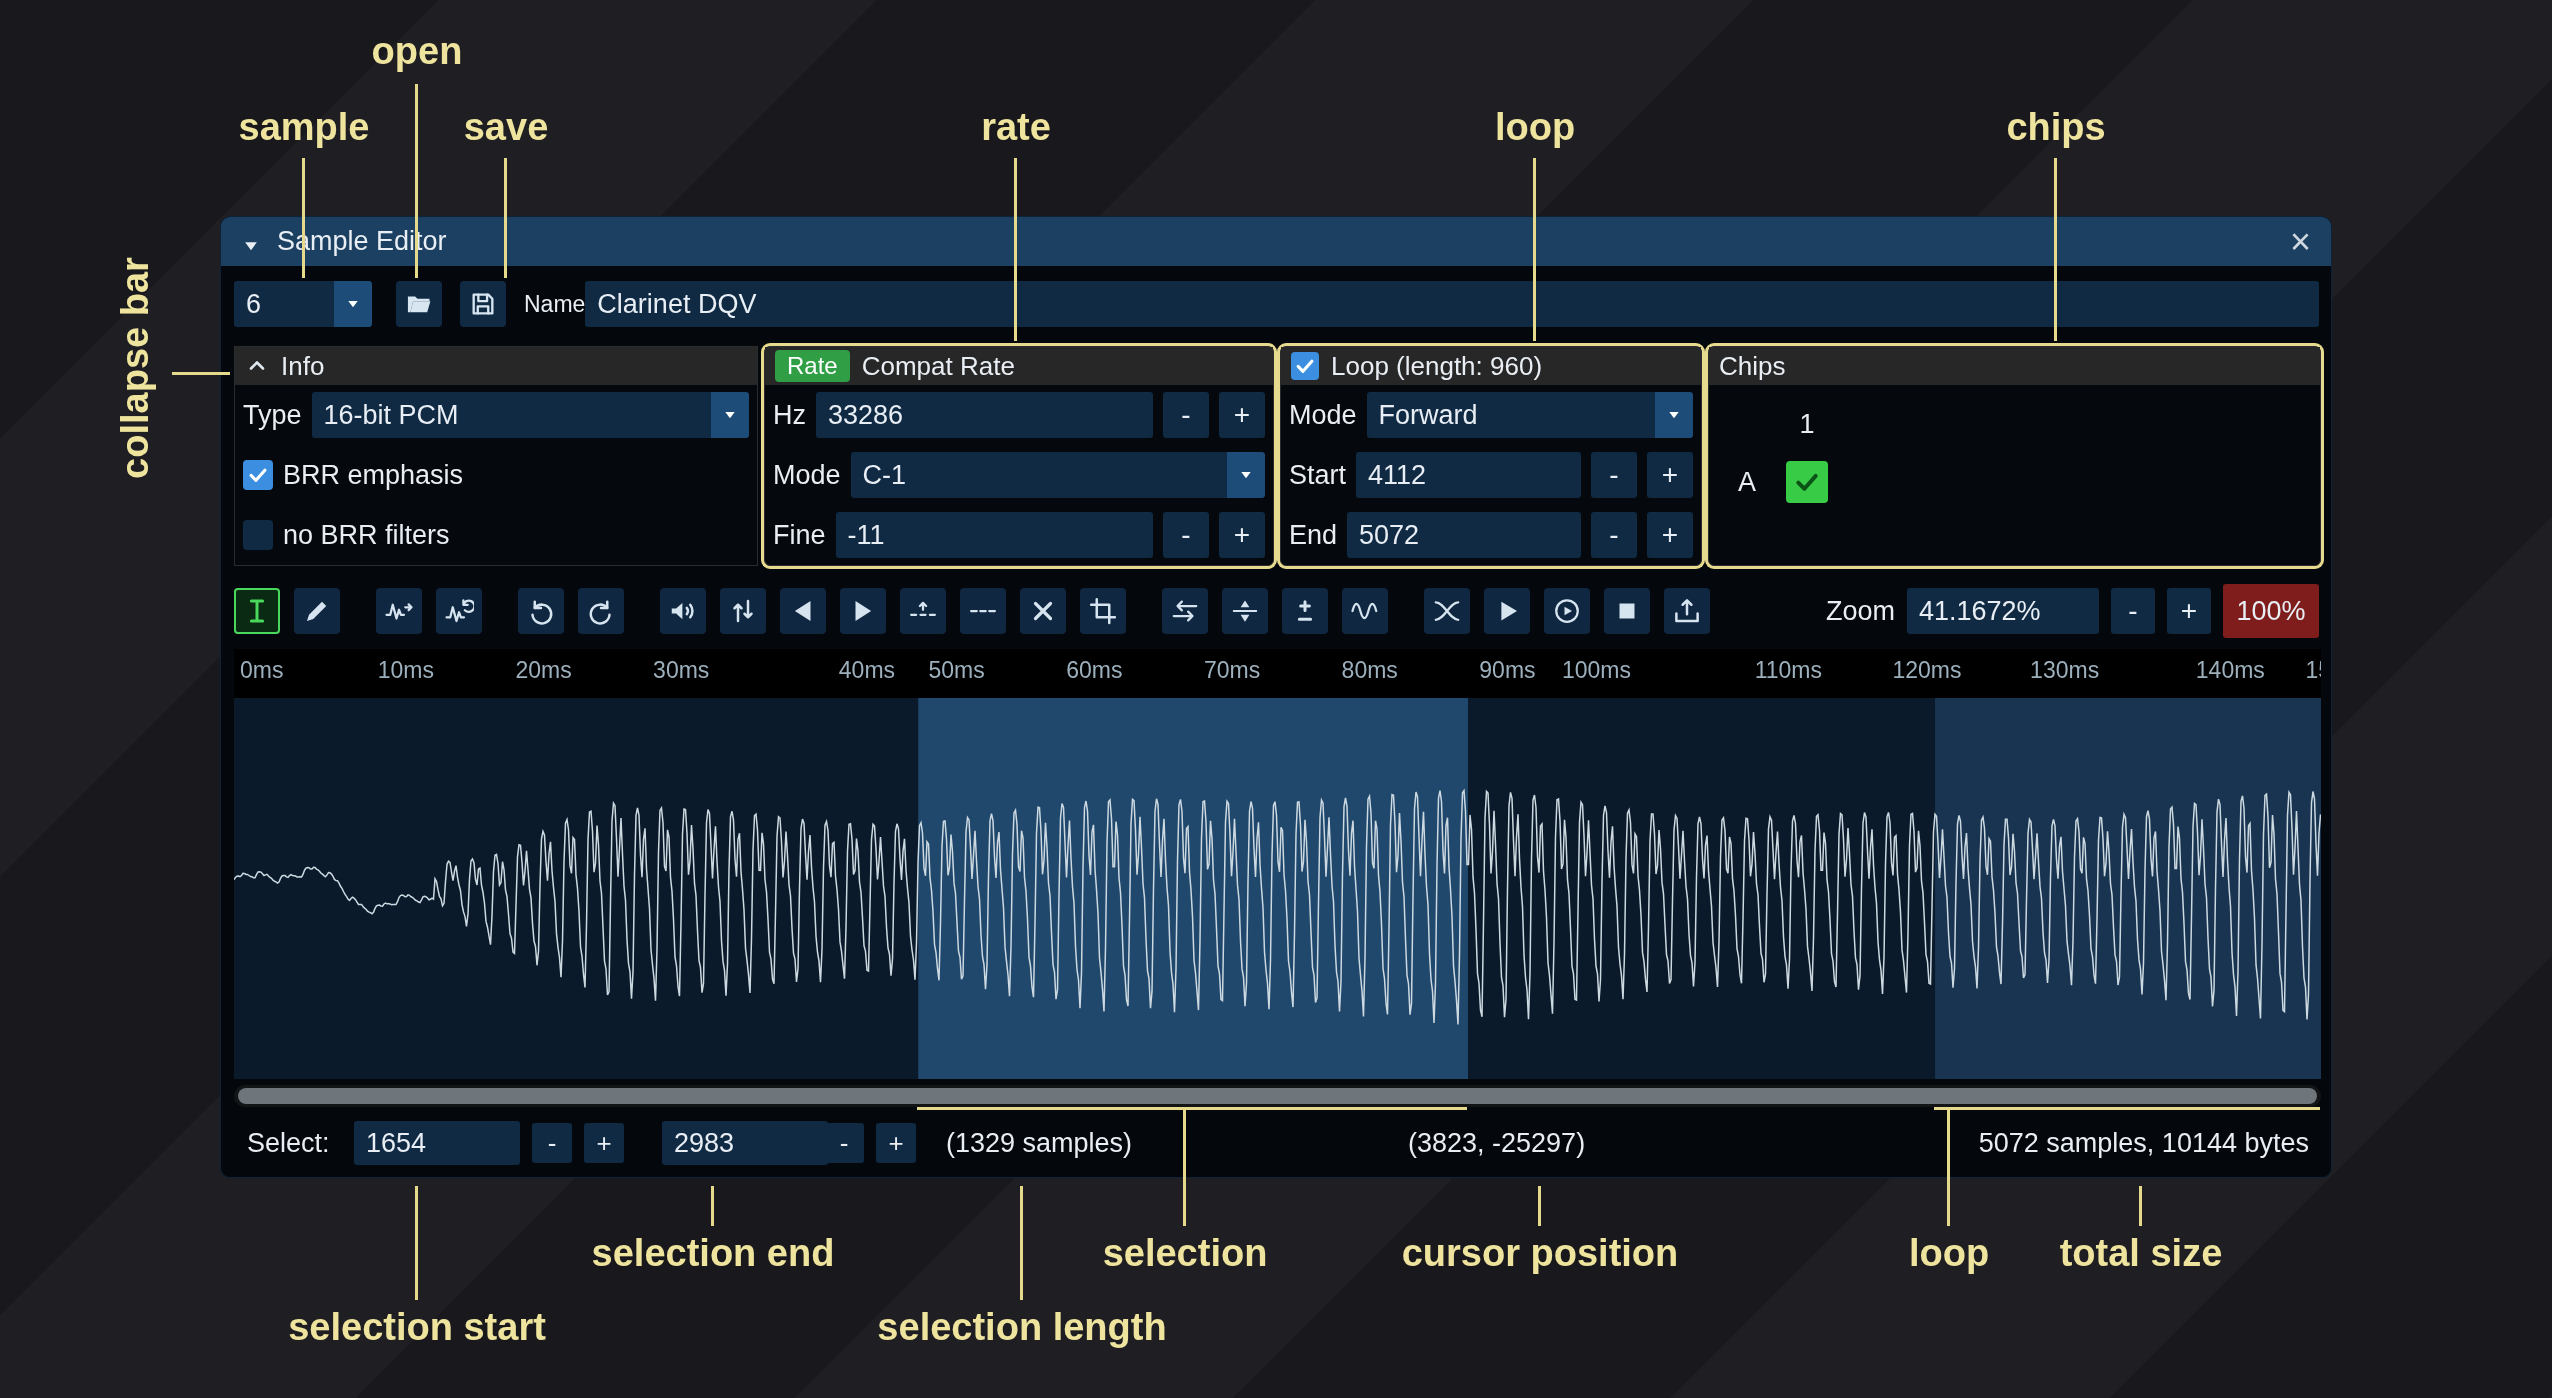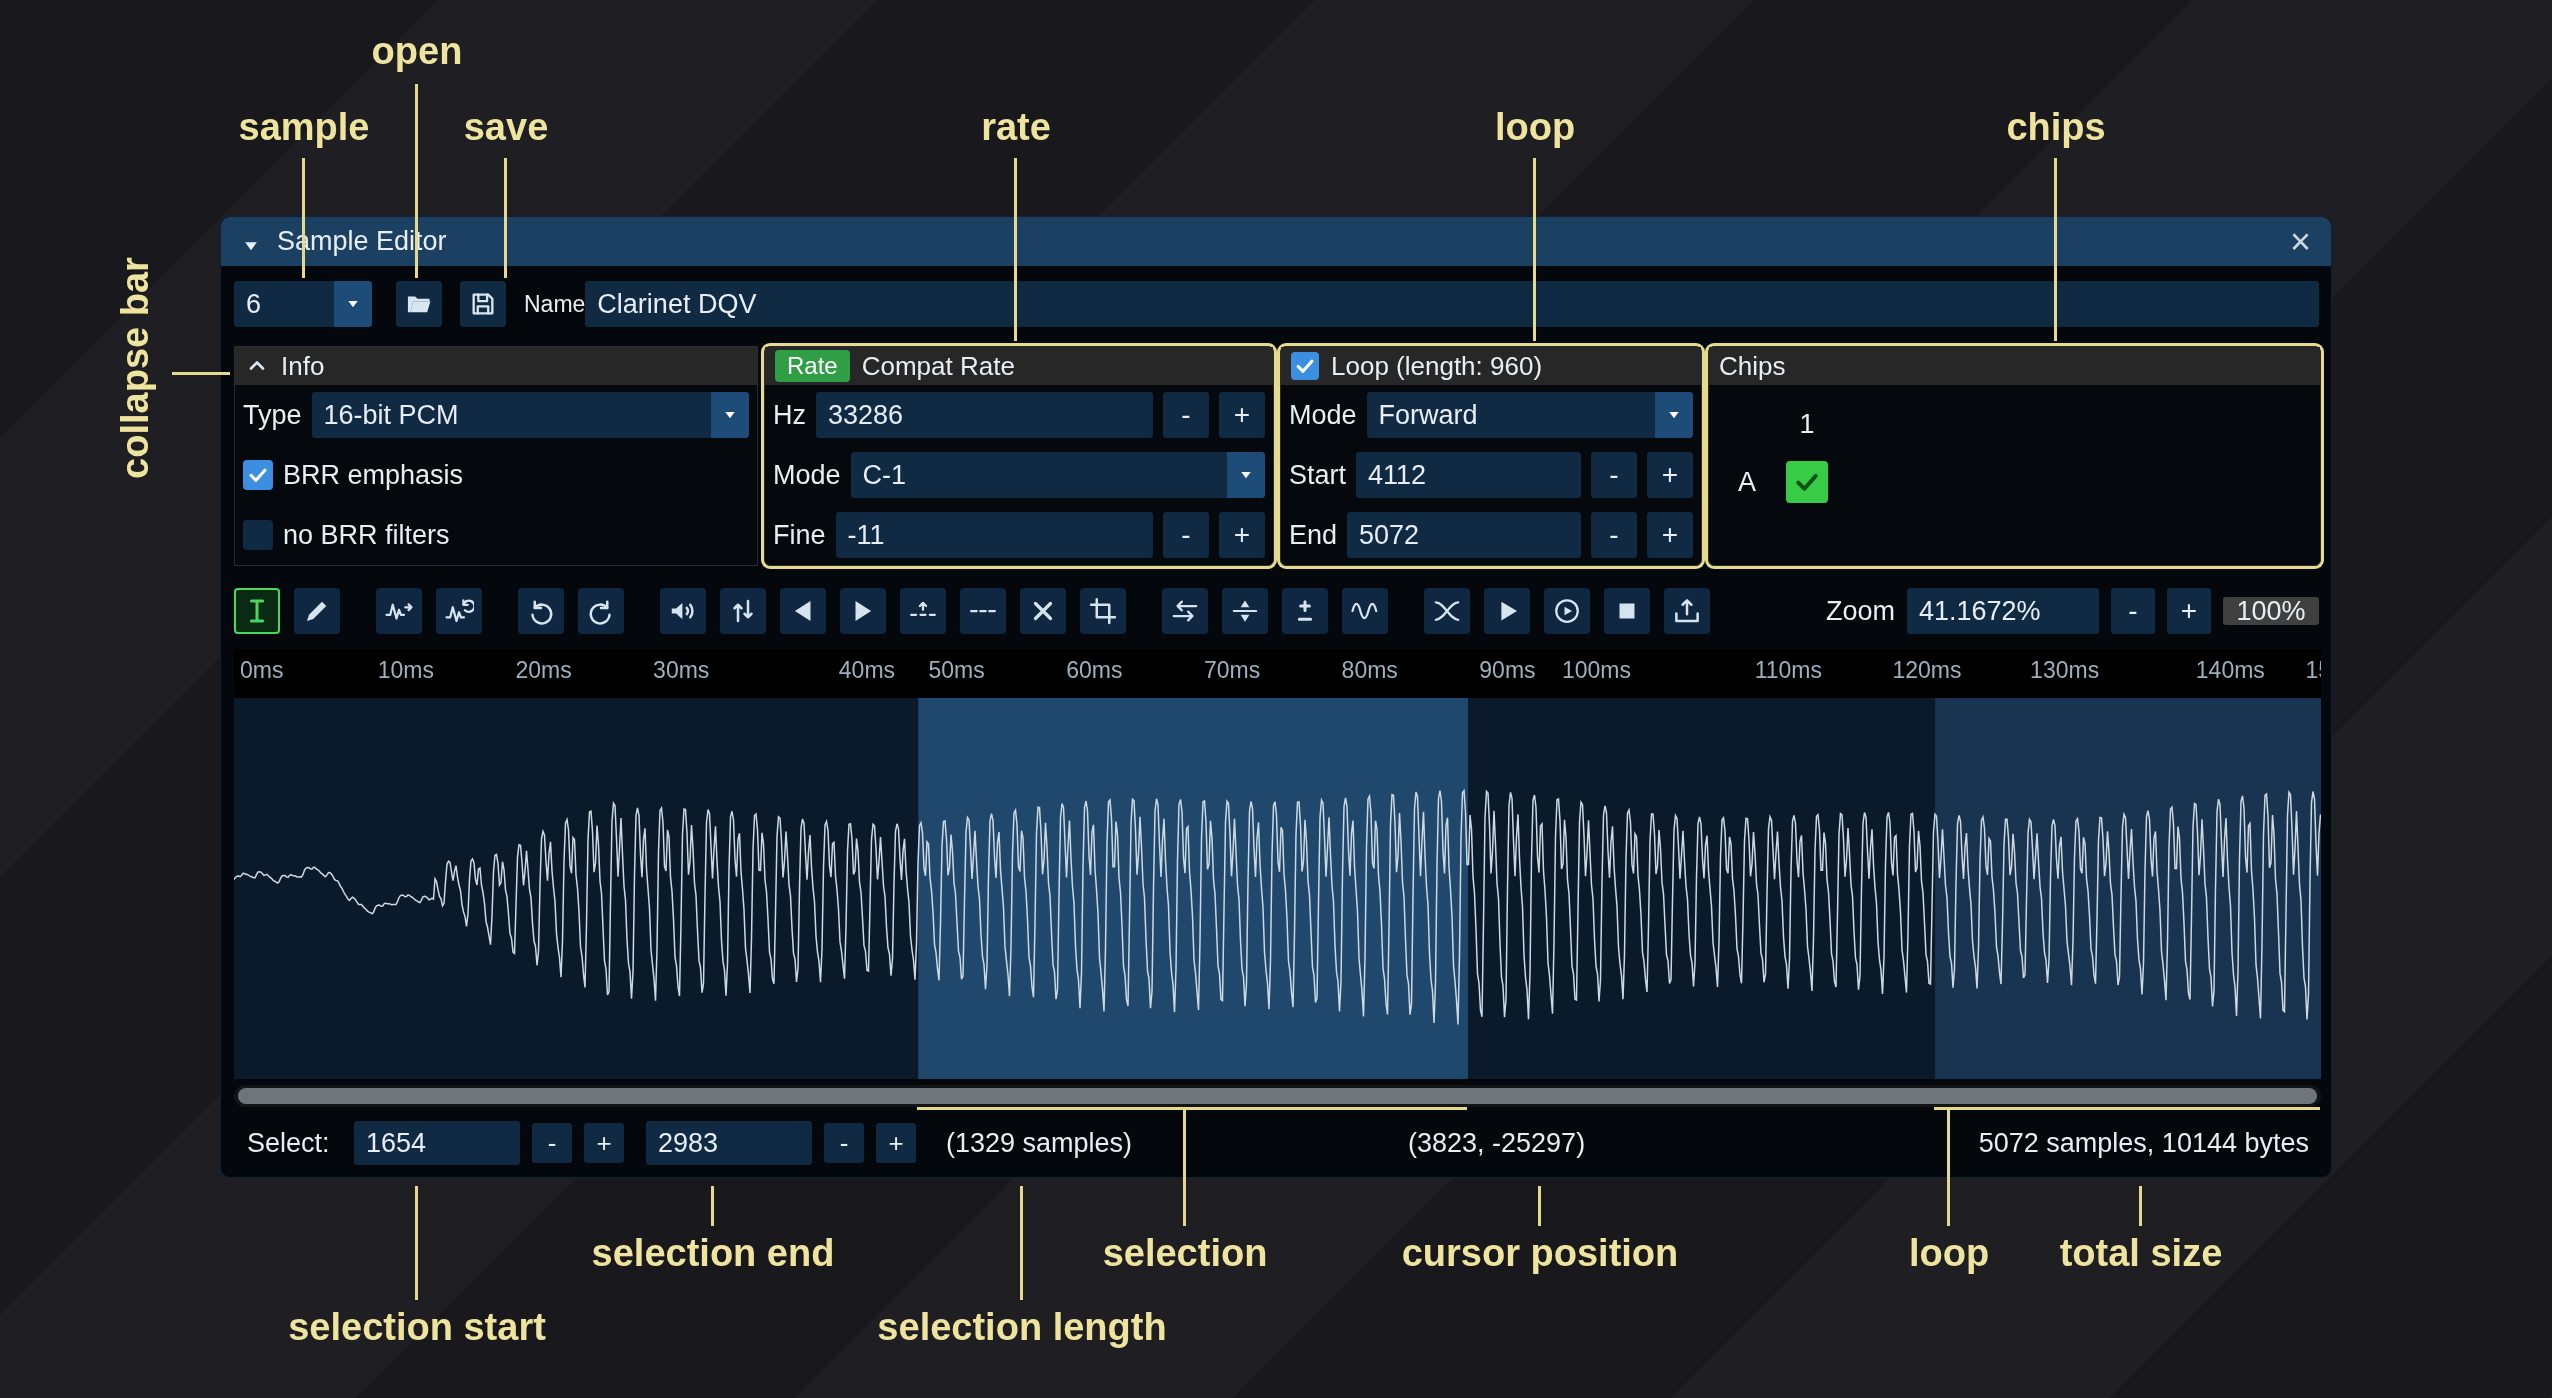--- a/index.html
+++ b/index.html
@@ -58,21 +58,21 @@
 
   
   .toolbar{position:absolute;left:13px;top:367px;right:12px;height:54px;display:flex;align-items:center}
   #tb-buttons{display:flex;align-items:center}
   .tbtn{width:46px;height:46px;background:#0f2740;border-radius:4px;display:flex;align-items:center;justify-content:center;color:#d6e4ef;margin-right:14px;flex:none}
   .tbtn svg{width:30px;height:30px}
   .tbtn.gap{margin-left:22px}
   .tbtn.active{background:#0b2a14;box-shadow:inset 0 0 0 2px #49d85b;color:#49d85b}
   .zoomcluster{margin-left:auto;display:flex;align-items:center;gap:12px;font-size:27px}
   .zoominput{width:192px}
-  .zoombtn{width:96px;height:28px;background:#404040;border-radius:3px;display:flex;align-items:center;justify-content:center;font-size:27px}
+  .zoombtn{width:96px;height:54px;background:#7f1d1d;border-radius:3px;display:flex;align-items:center;justify-content:center;font-size:27px}
 
   
   .ruler{position:absolute;left:13px;top:432px;width:2087px;height:49px;background:#000;overflow:hidden;font-size:23px;color:#9db0bd}
   .ruler span{position:absolute;top:8px;white-space:nowrap}
   .wavewrap{position:absolute;left:13px;top:481px;width:2087px;height:381px;background:#0b1a2a;overflow:hidden}
   .scrollbar{position:absolute;left:13px;top:868px;width:2087px;height:22px;background:#121416;border-radius:11px}
   .scrollbar .thumb{position:absolute;left:4px;right:4px;top:3px;bottom:3px;background:#6e767c;border-radius:9px}
 
   .statusrow{position:absolute;left:13px;top:902px;right:12px;height:48px;font-size:27px}
   .st-label{position:absolute;line-height:48px;white-space:nowrap}
@@ -413,21 +413,21 @@
 
     <div class="scrollbar">
       <div class="thumb"></div>
     </div>
 
     <div class="statusrow">
       <span class="st-label" style="left:13px">Select:</span>
       <div class="input st-input" style="left:120px;width:166px">1654</div>
       <span class="pm st-pm" style="left:298px">-</span>
       <span class="pm st-pm" style="left:350px">+</span>
-      <div class="input st-input" style="left:412px;width:166px">2983</div>
+      <div class="input st-input" style="left:428px;width:166px">2983</div>
       <span class="pm st-pm" style="left:590px">-</span>
       <span class="pm st-pm" style="left:642px">+</span>
       <span class="st-label" style="left:712px">(1329 samples)</span>
       <span class="st-label" style="left:1174px">(3823, -25297)</span>
       <span class="st-label st-right">5072 samples, 10144 bytes</span>
     </div>
   </div>
 
   <div class="ann-layer">
     <span class="ann" style="left:417px;top:30px">open</span>

